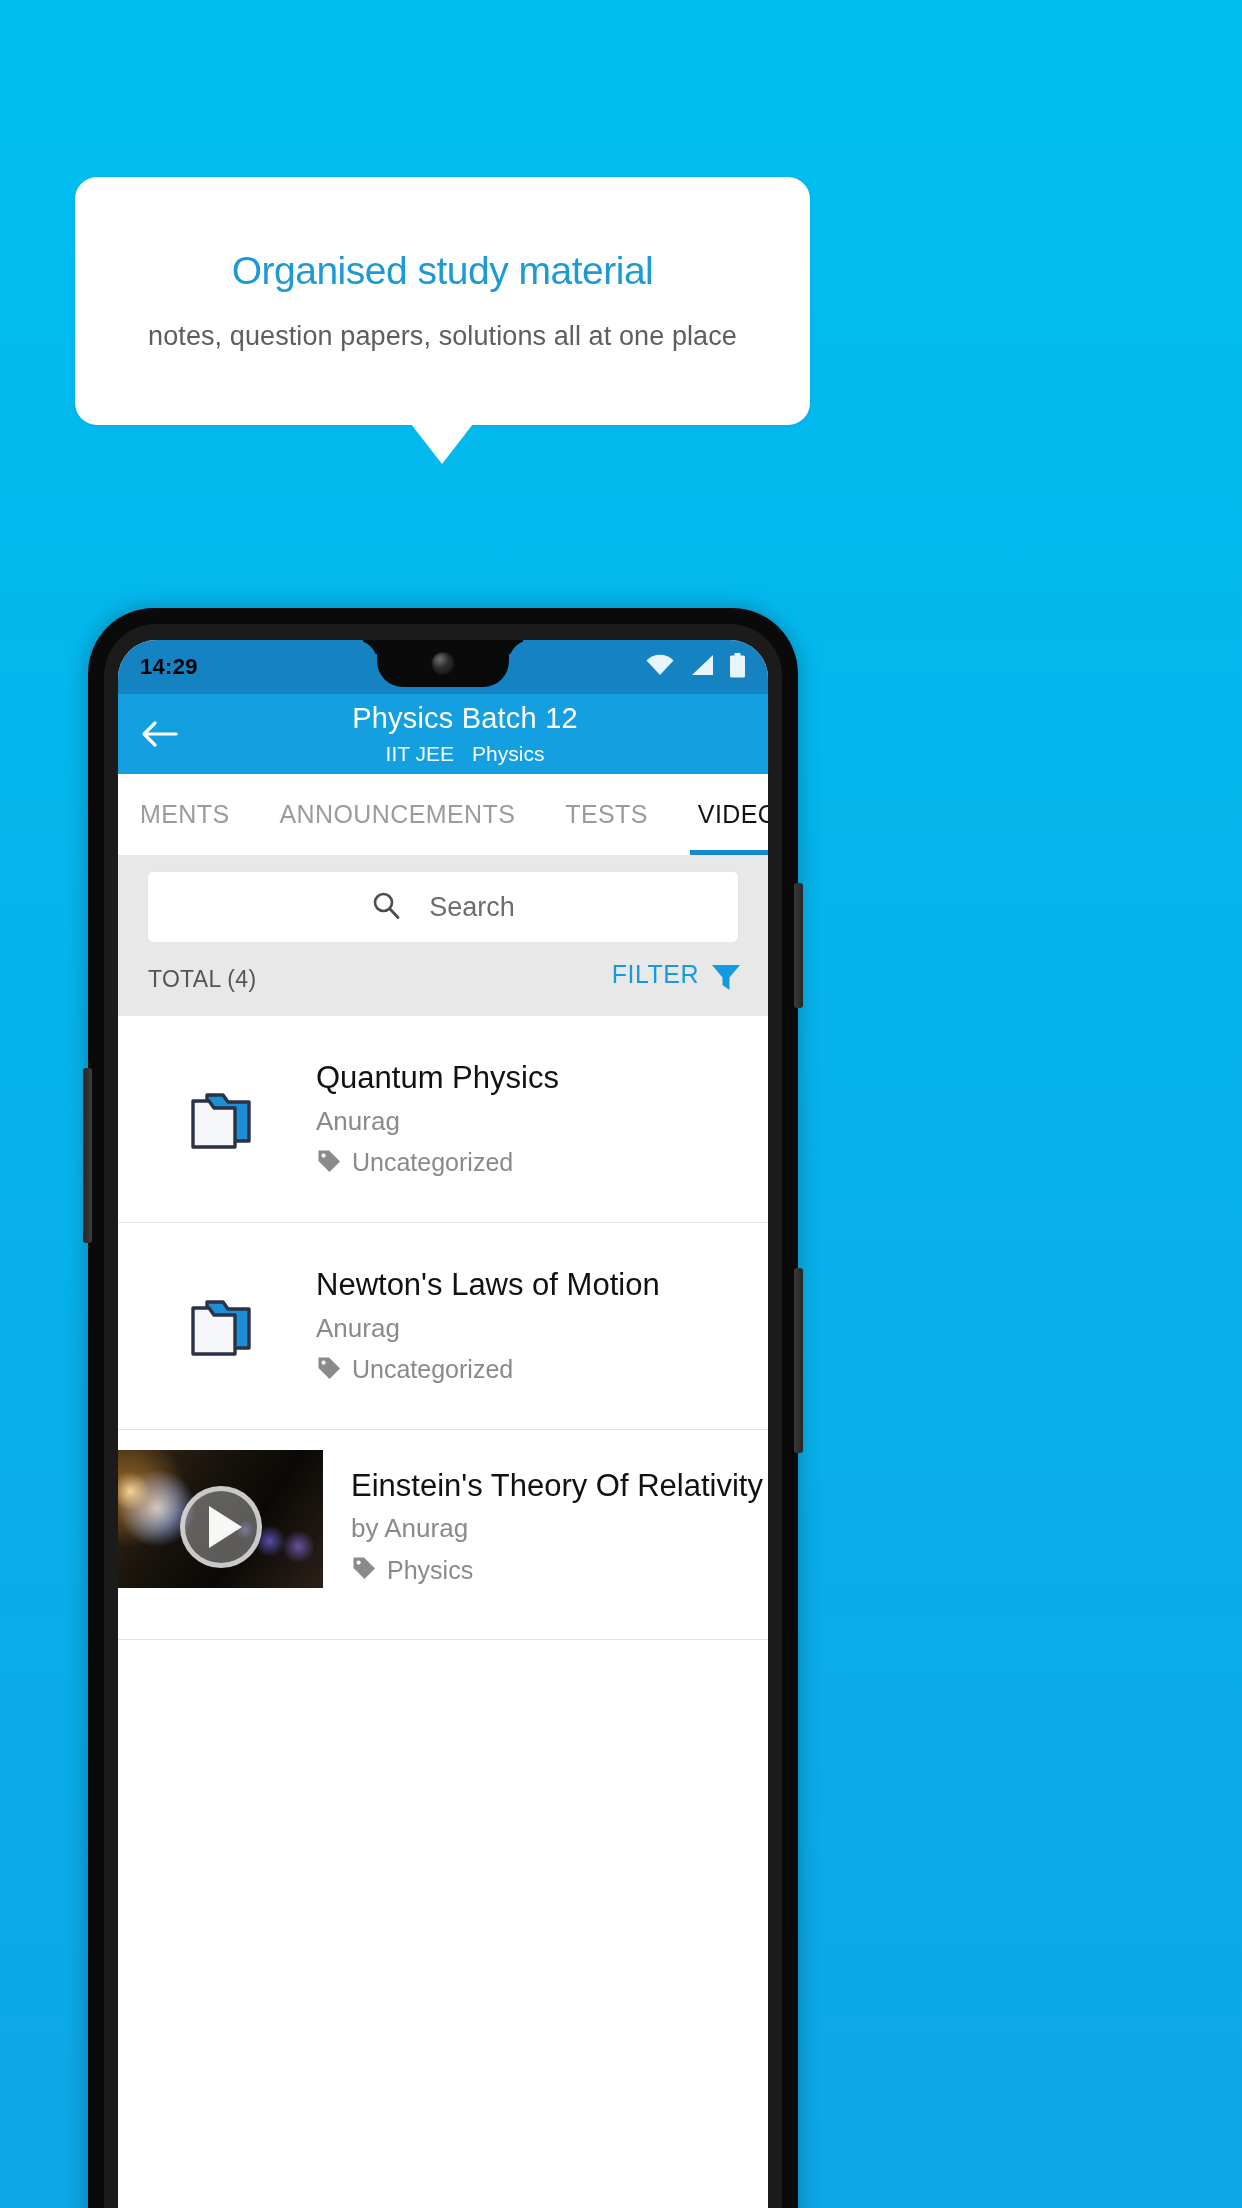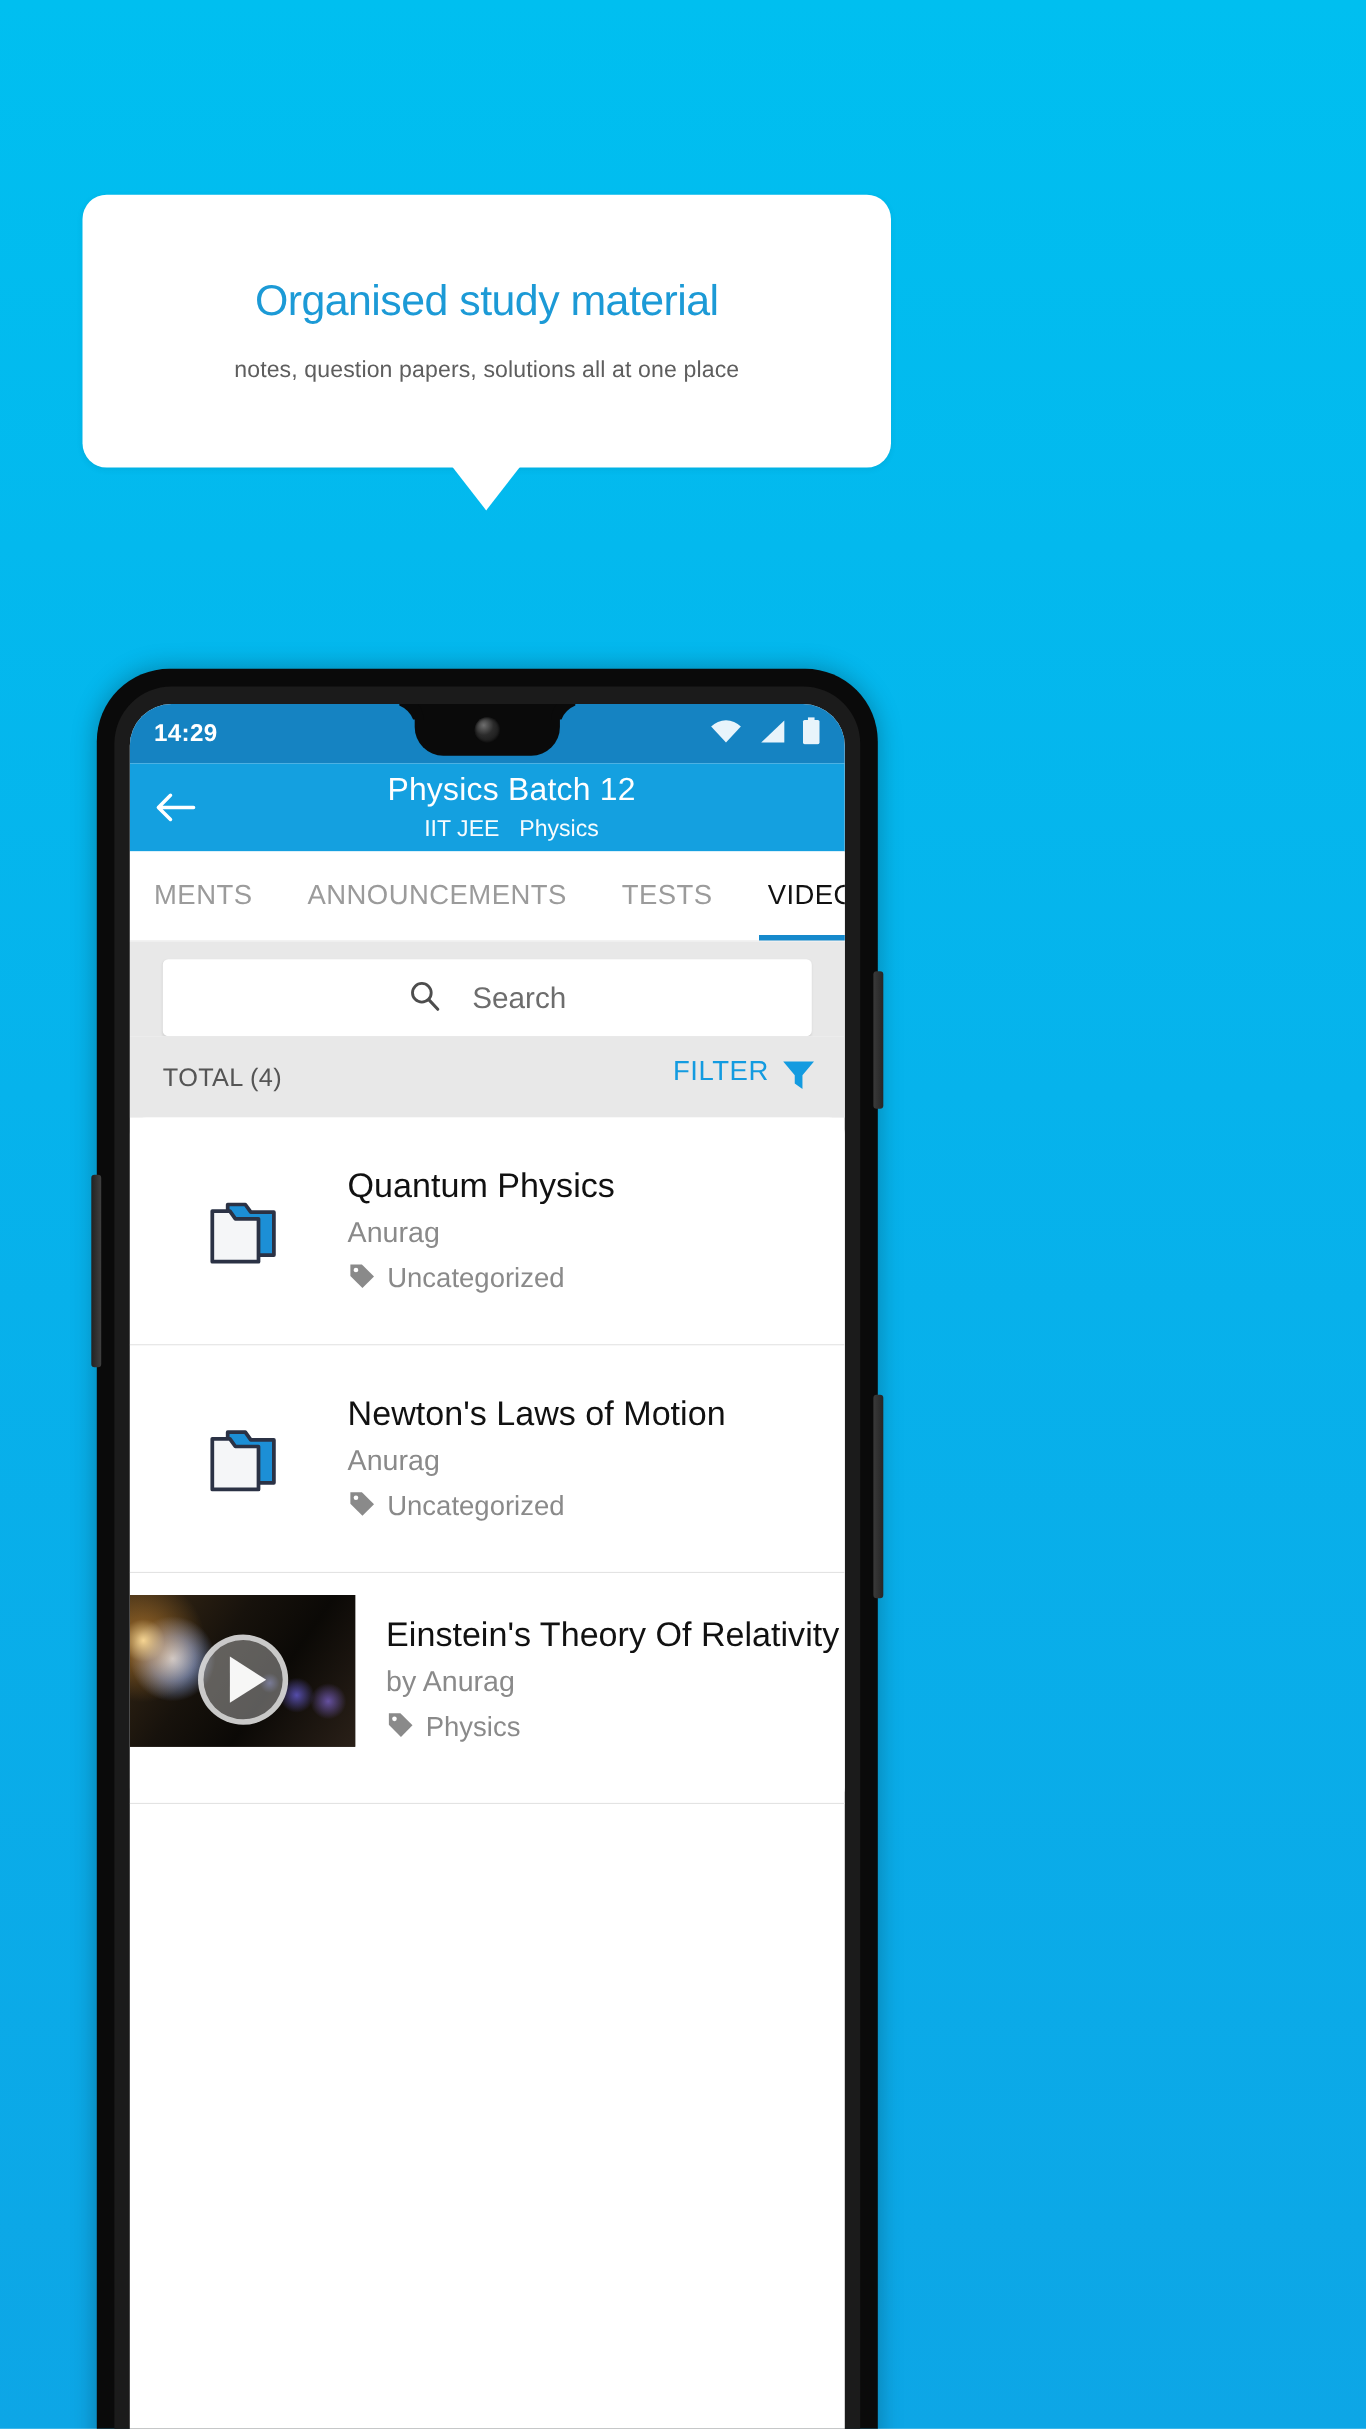--- a/index.html
+++ b/index.html
@@ -27,21 +27,21 @@
   .promo-title {
     font-size:39px;
     font-weight:400;
     color:#1C9AD6;
     letter-spacing:-0.5px;
     line-height:1.1;
     white-space:nowrap;
   }
   .promo-subtitle {
     margin-top:29px;
-    font-size:21px;
+    font-size:27px;
     font-weight:400;
     color:#5E5E5E;
     letter-spacing:0.1px;
     white-space:nowrap;
   }
   .promo-tail {
     position:absolute;
     left:411px; top:424px;
     width:0; height:0;
     border-left:31px solid transparent;
@@ -86,21 +86,21 @@
 
   
   .statusbar {
     position:relative;
     height:54px;
     background:#1583C2;
     display:flex; align-items:center;
     padding:0 22px;
   }
   .status-time {
-    color:#ffffff; font-size:22px; font-weight:700;
+    color:#000000; font-size:22px; font-weight:700;
     letter-spacing:0.3px;
   }
   .status-icons {
     margin-left:auto;
     display:flex; align-items:center; gap:14px;
   }
   .notch {
     position:absolute;
     left:50%; transform:translateX(-50%);
     top:0;

